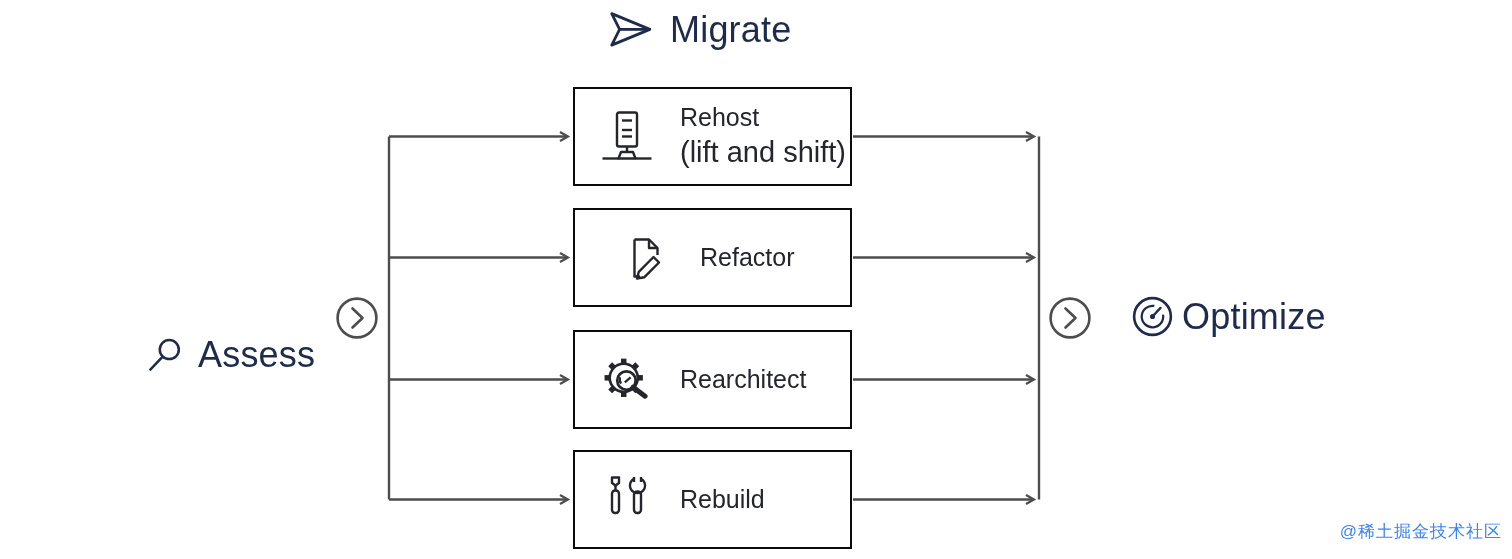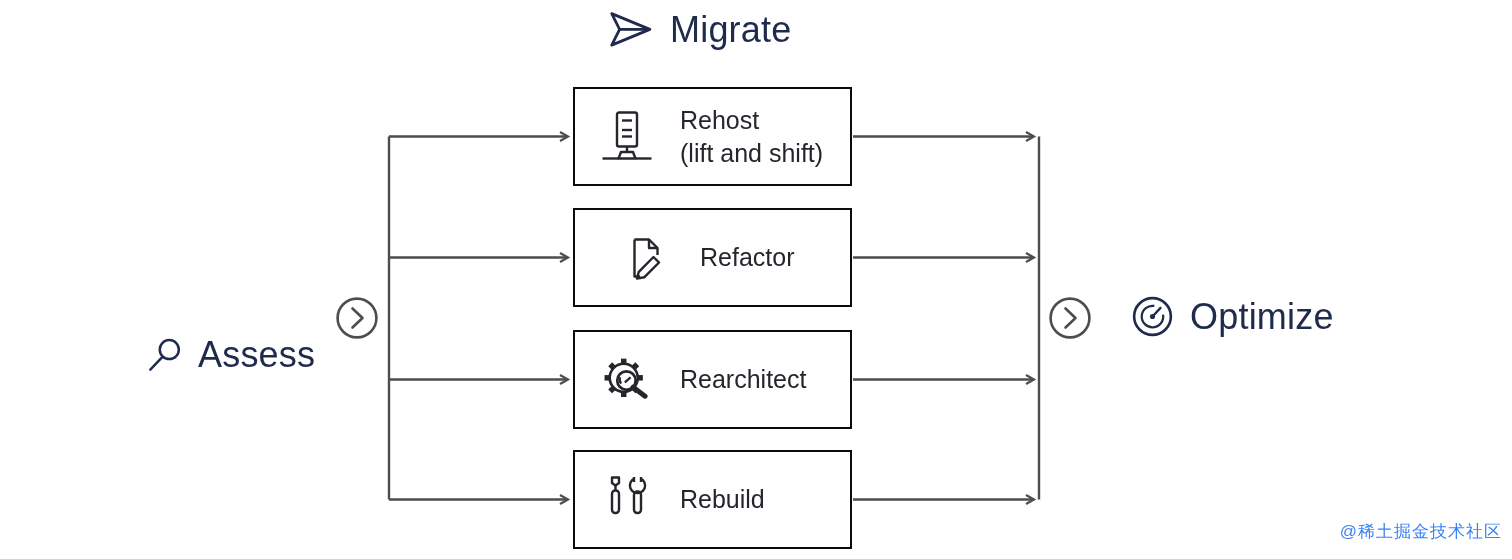--- a/index.html
+++ b/index.html
@@ -12,21 +12,21 @@
   }
   svg{display:block;}
   .connectors{position:absolute;left:0;top:0;}
 
   .stage-group{
     position:absolute;
     display:flex;align-items:center;
   }
   .migrate-group{left:606px;top:7px;gap:15px;}
   .assess-group{left:147px;top:294px;gap:14px;margin-top:40px;}
-  .optimize-group{left:1131px;top:295px;gap:16px;}
+  .optimize-group{left:1131px;top:295px;gap:8px;}
   .stage-label{
     font-size:36px;
     color:#1f2b4d;
     letter-spacing:.2px;
     white-space:nowrap;
   }
 
   .chevron-wrap{position:absolute;width:44px;height:44px;}
   .chevron-left{left:335px;top:296px;}
   .chevron-right{left:1048px;top:296px;}
@@ -43,21 +43,21 @@
   .box-rehost{top:87px;}
   .box-refactor{top:208px;padding-left:46px;}
   .box-rearchitect{top:330px;}
   .box-rebuild{top:450px;}
   .box-icon{flex:0 0 auto;display:flex;align-items:center;justify-content:center;width:52px;}
   .box-text{display:flex;flex-direction:column;justify-content:center;}
   .box-label{
     font-size:25px;color:#24262c;line-height:1.3;white-space:nowrap;
   }
   .box-sublabel{
-    font-size:25px;color:#24262c;line-height:1.3;white-space:nowrap;
+    font-size:29px;color:#24262c;line-height:1.3;white-space:nowrap;
   }
   .box-sublabel:empty{display:none;}
 
   .watermark{
     position:absolute;right:10px;top:520px;
     font-size:17px;color:#3b82f6;letter-spacing:1px;
     white-space:nowrap;
   }
 
   .ink{stroke:#24262c;}

